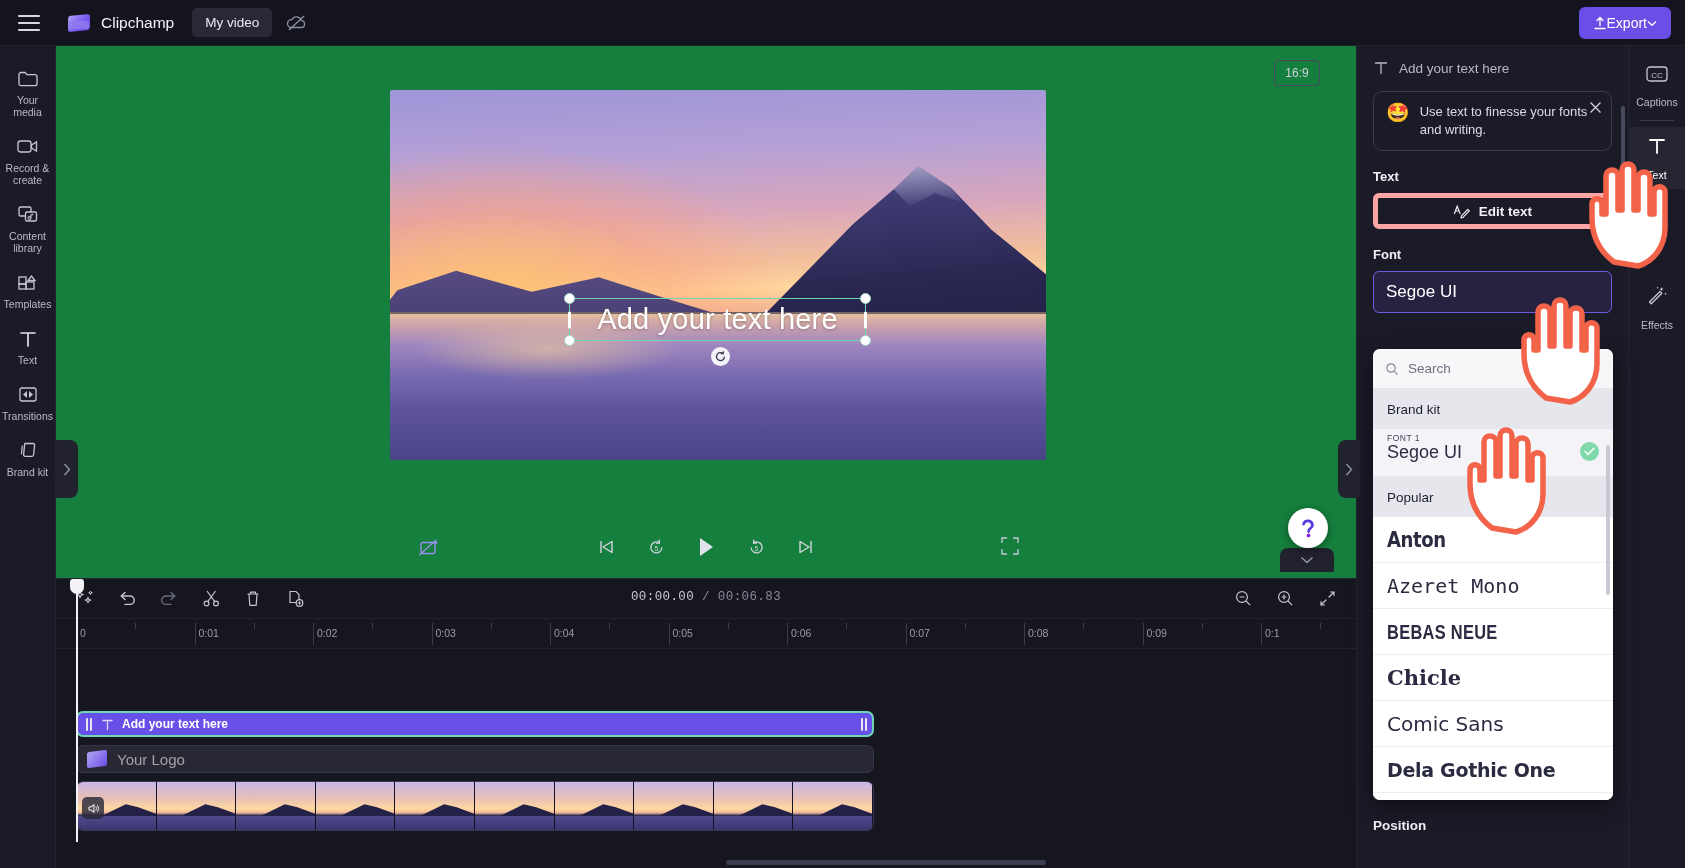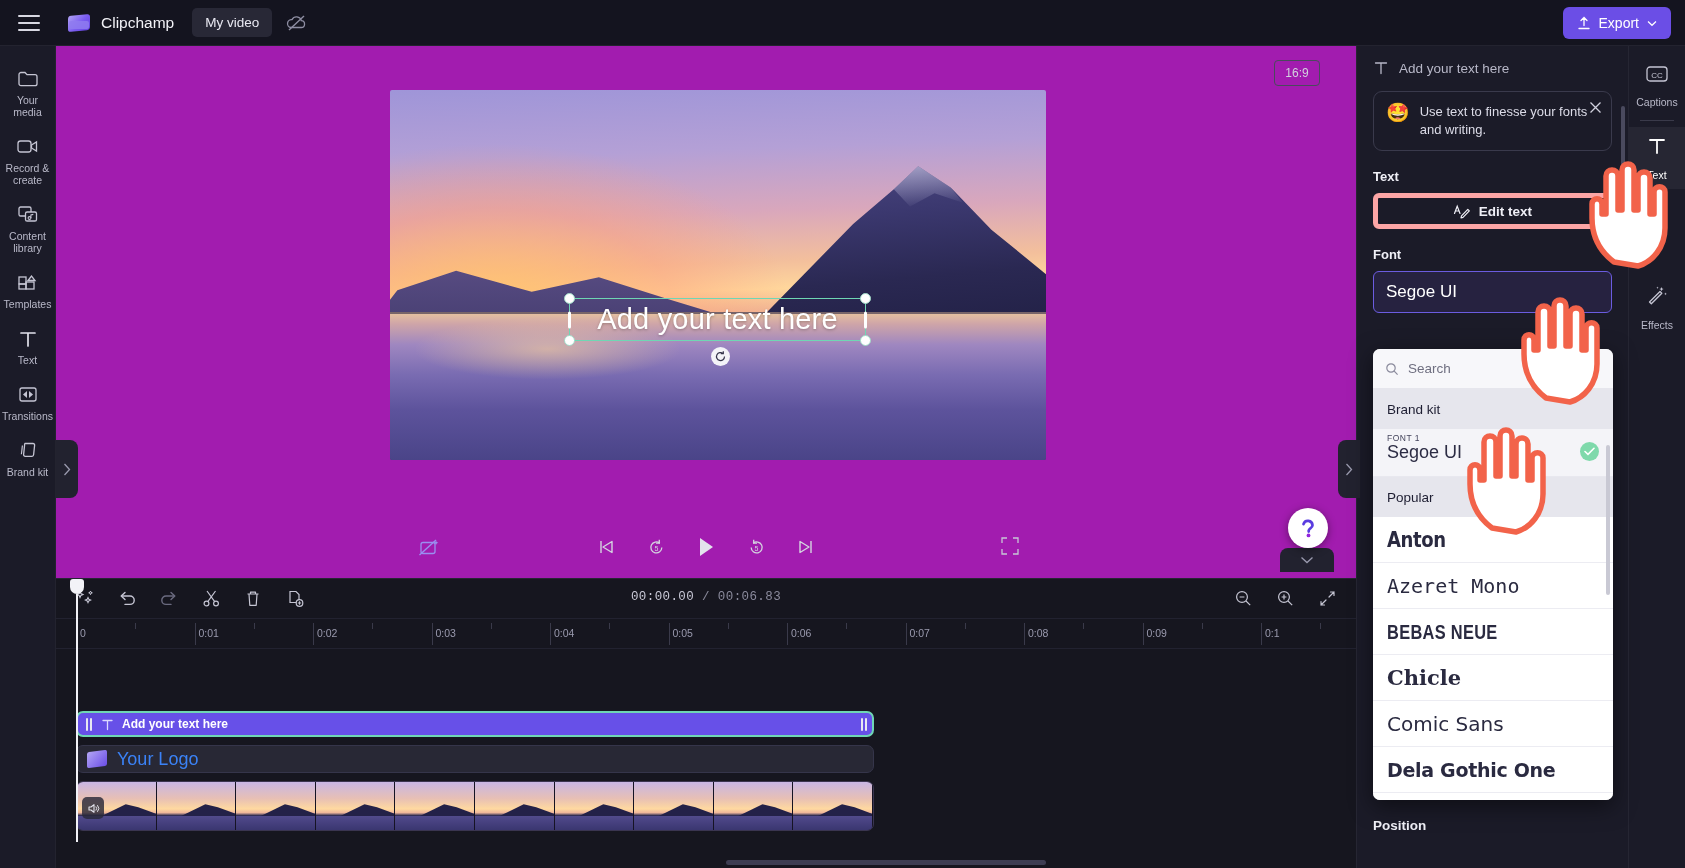--- a/index.html
+++ b/index.html
@@ -26,38 +26,38 @@
   .brand-logo .b2 { position:absolute; left:1px; top:9px; width:20px; height:8px; background:#8f7bf0; opacity:.85; border-radius:2px;}
   .brand-name { color:#f2f2f7; font-size:15.5px; }
   .video-title {
     margin-left:18px; padding:7px 13px; background:#282836; border-radius:5px;
     color:#e9e9f2; font-size:13.5px; cursor:pointer;
   }
   .cloud-off { margin-left:10px; width:30px; height:28px; display:flex; align-items:center; justify-content:center; cursor:pointer; }
   .export-btn {
     position:absolute; right:14px; top:7px; height:32px; padding:0 14px;
     background:#6b4ee6; border-radius:6px; color:#fff; font-size:14px;
-    display:flex; align-items:center; gap:8px; cursor:pointer; border:none;
+    display:flex; align-items:center; cursor:pointer; border:none;
     font-family:"Liberation Sans", sans-serif;
   }
 
   
   .leftrail {
     position:absolute; top:46px; left:0; width:56px; height:822px;
     background:#1b1b28; border-right:1px solid #23232f;
     display:flex; flex-direction:column; align-items:center; padding-top:12px;
   }
   .rail-item { width:56px; padding:9px 2px 8px; display:flex; flex-direction:column; align-items:center; gap:5px; cursor:pointer; }
   .rail-item .lbl { color:#b9b9c9; font-size:10.5px; line-height:12px; text-align:center; }
   .rail-icon { width:24px; height:22px; display:flex; align-items:center; justify-content:center; }
 
   
   .stage {
     position:absolute; top:46px; left:56px; width:1300px; height:532px;
-    background:#a21caf;
+    background:#15803d;
   }
   .ratio-badge {
     position:absolute; right:36px; top:14px; width:46px; height:26px;
     border:1px solid #4a4a5c; border-radius:4px; color:#d2d2de;
     font-size:12px; display:flex; align-items:center; justify-content:center; cursor:pointer;
   }
   .preview {
     position:absolute; left:334px; top:44px; width:656px; height:370px;
     overflow:hidden; border-radius:2px;
   }
@@ -170,21 +170,21 @@
     top:62px; width:798px; height:26px; background:#6750e8;
     border:2px solid #6fd6b4; padding-left:6px; gap:8px;
   }
   .clip-text .label { color:#fff; font-size:12px; font-weight:bold; }
   .grip { width:9px; height:17px; display:flex; gap:2px; align-items:center; justify-content:center;}
   .grip i { display:block; width:2px; height:13px; background:#e7e7f2; border-radius:1px; }
   .clip-logo {
     top:96px; width:798px; height:28px; background:#282835; border:1px solid #35354a;
     padding-left:10px; gap:10px;
   }
-  .clip-logo .label { color:#3b82f6; font-size:18px; }
+  .clip-logo .label { color:#a3a3a3; font-size:15px; }
   .logo-mini { width:20px; height:16px; position:relative; }
   .logo-mini .m1 { position:absolute; inset:0; border-radius:2px; background:linear-gradient(135deg,#b3a5f5,#6b4ee6); transform:skewY(-7deg); }
   .clip-video {
     top:132px; width:798px; height:50px; overflow:hidden; border:1px solid #3a3550; padding:0;
   }
   .filmstrip { display:flex; width:100%; height:100%; }
   .frame { flex:1 1 0; height:100%; border-right:1px solid rgba(20,16,40,.5); position:relative; overflow:hidden; }
   .frame .fsky { position:absolute; inset:0; background:linear-gradient(180deg,#c8b6e4 0%, #e8c0b4 35%, #ffd9a0 56%, #f0b79a 64%, #2c2a52 70%, #3b3866 100%); }
   .frame .fmtn { position:absolute; left:30%; top:40%; width:80%; height:32%; background:#232148;
      clip-path: polygon(0 100%, 40% 20%, 60% 40%, 100% 100%); }

